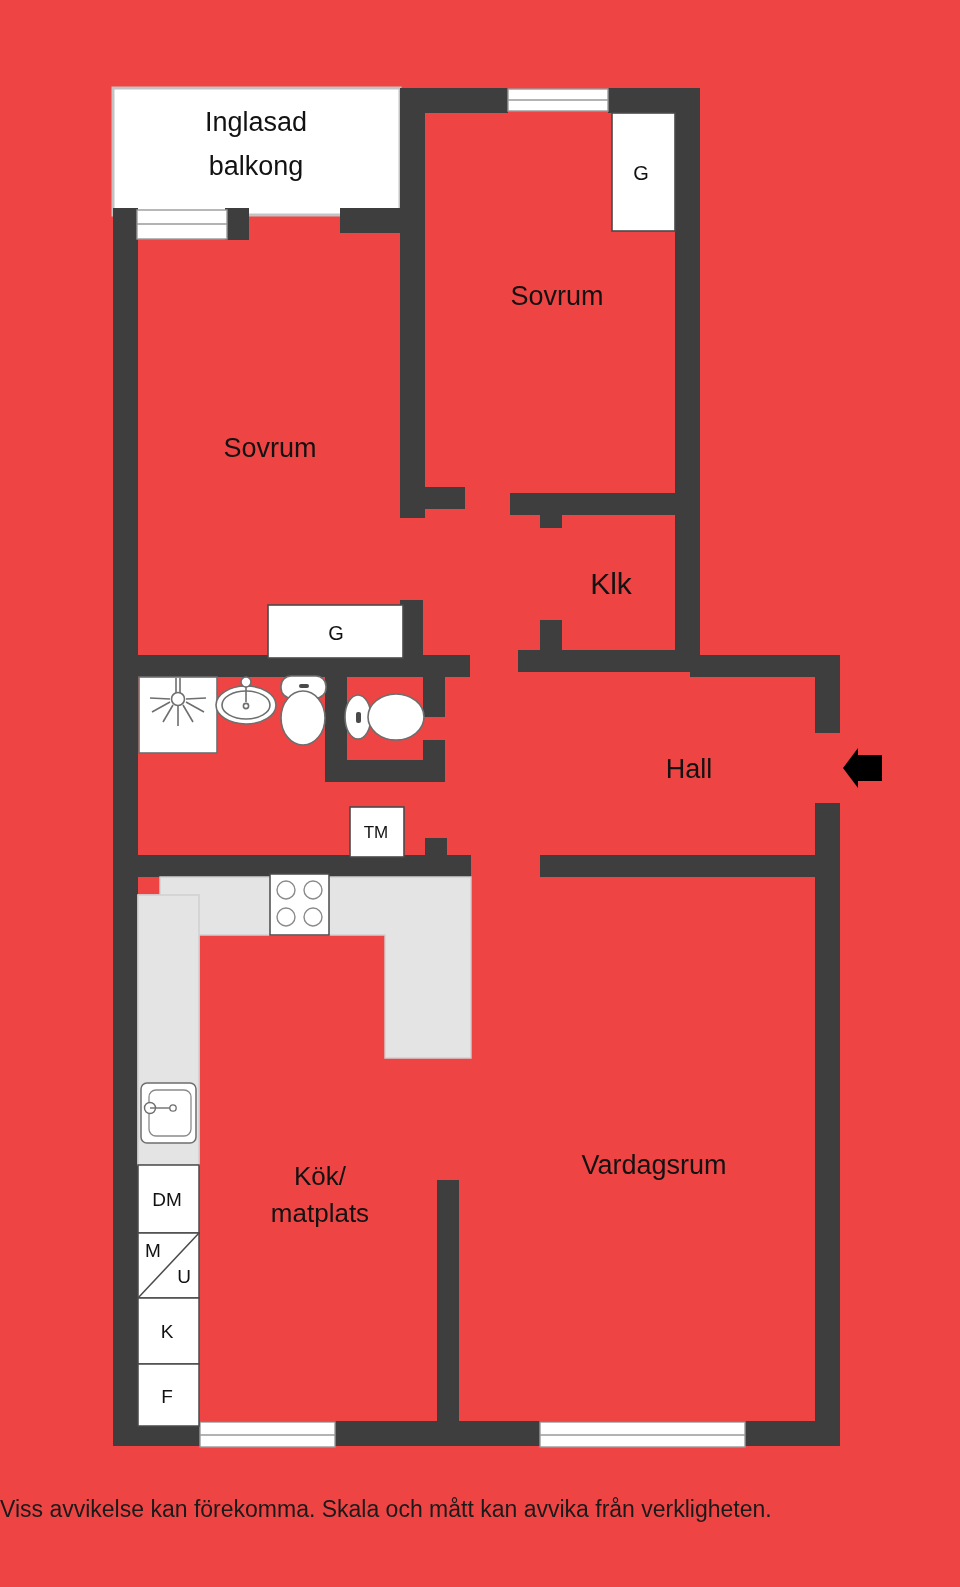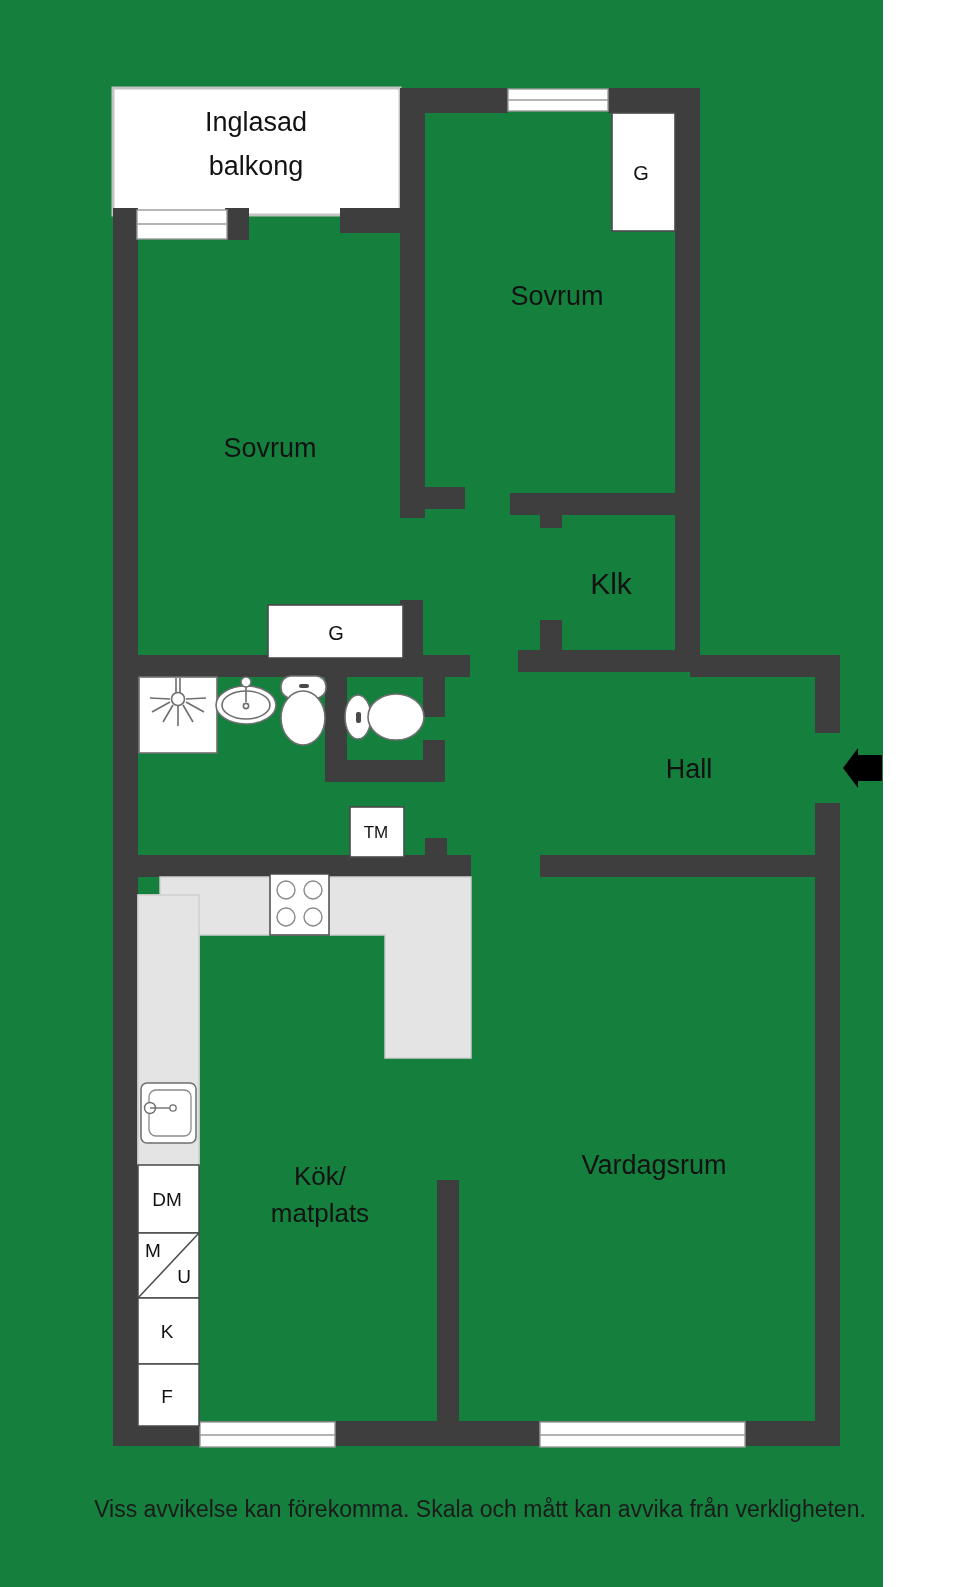--- a/index.html
+++ b/index.html
@@ -3,37 +3,36 @@
 <meta charset="utf-8">
 <style>
   * { box-sizing: border-box; }
   html, body {
     margin: 0; padding: 0;
     background: #ffffff;
     font-family: "Liberation Sans", sans-serif;
   }
   #page {
     position: relative;
-    width: 883px;
+    width: 960px;
     height: 1587px;
-    background: #15803d;
+    background: #ef4444;
     overflow: hidden;
   }
   #plan {
     position: absolute;
     left: 0; top: 0;
     width: 960px;
     height: 1480px;
   }
   .caption {
     position: absolute;
     left: 0;
     top: 1496px;
     width: 960px;
-    text-align: center;
     font-size: 23px;
     color: #1a1a1a;
     font-family: "Liberation Sans", sans-serif;
     letter-spacing: 0px;
   }
   .lbl {
     font-family: "Liberation Sans", sans-serif;
     fill: #121212;
   }
 </style>

